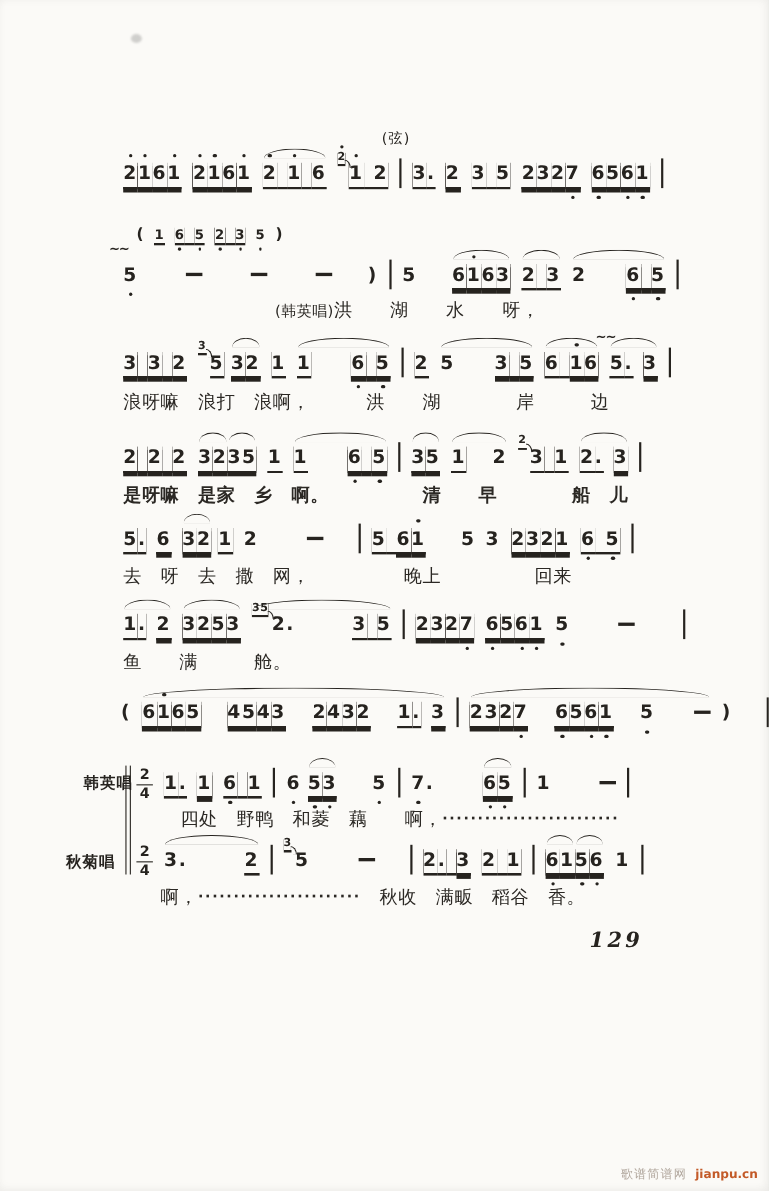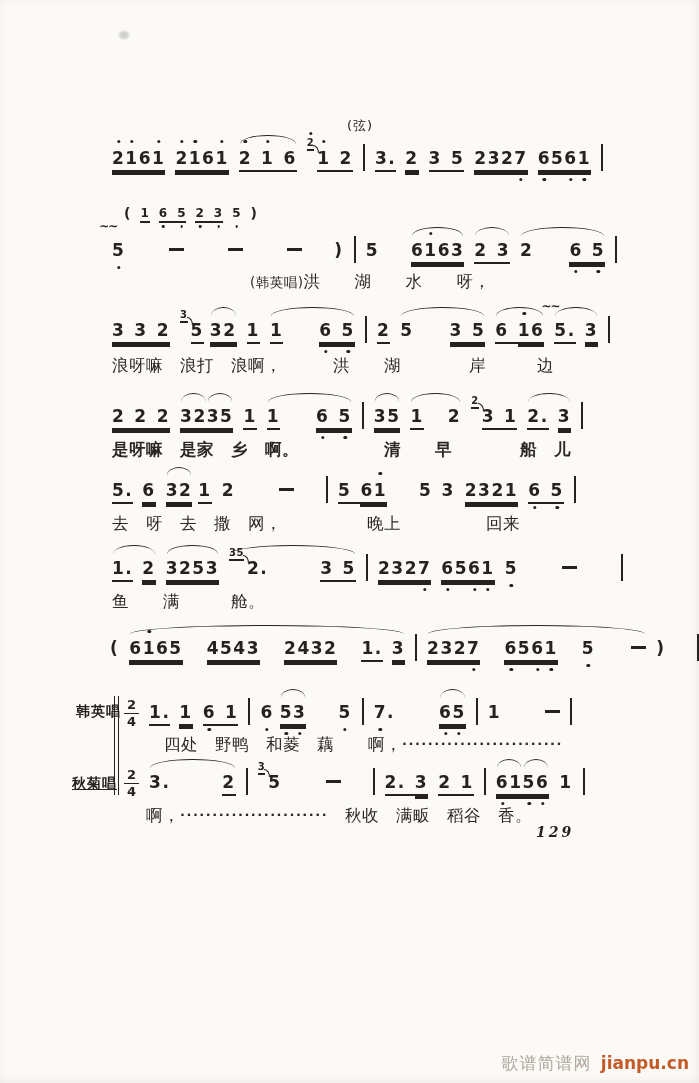--- a/index.html
+++ b/index.html
@@ -70,27 +70,27 @@
   .lyr-s3{left:112px; top:355px;}
   .lyr-s4{left:112px; top:439px;font-weight:bold;}
   .lyr-s5{left:112px; top:513px;font-family:Liberation Serif, serif;}
   .lyr-s6{left:112px; top:591px;text-align:right;}
   .lyr-s8{left:138px; top:734px;margin-left:26px;}
   .lyr-s9{left:146px; top:805px;}
   .seg-small{font-size:13.5px;}
   .seg-dots{font-size:13px; font-weight:700; letter-spacing:1.5px; vertical-align:2px;}
   .lbl{position:absolute; font-size:14px; font-weight:700; letter-spacing:1px;}
   .lbl-s8{left:76px; top:703px;}
-  .lbl-s9{left:72px; top:775px;text-decoration:underline;}
+  .lbl-s9{left:60px; top:775px;}
   .bracket{position:absolute; left:114px; top:696px; height:99px; width:3px;
     border-left:1.6px solid var(--ink); border-right:1.6px solid var(--ink);}
 
-  .pageno{position:absolute; left:536px; top:824px; font-family:"DejaVu Serif", serif;
-    font-style:italic; font-weight:700; font-size:14px; letter-spacing:3px;}
-  .watermark{position:absolute; right:10px; bottom:8px; font-size:17px; white-space:nowrap;}
+  .pageno{position:absolute; left:536px; top:844px; font-family:"DejaVu Serif", serif;
+    font-style:italic; font-weight:700; font-size:19px; letter-spacing:3px;}
+  .watermark{position:absolute; right:10px; bottom:8px; font-size:11px; white-space:nowrap;}
   .wm-site{color:#b0a69c; letter-spacing:1px;}
   .wm-domain{color:#c35a28; font-weight:600; margin-left:4px;}
 </style>
 </head>
 <body>
 
 <div class="page">
   <div class="smudge"></div>
   <div id="score">
       <div class="mline sys sys-s1">

